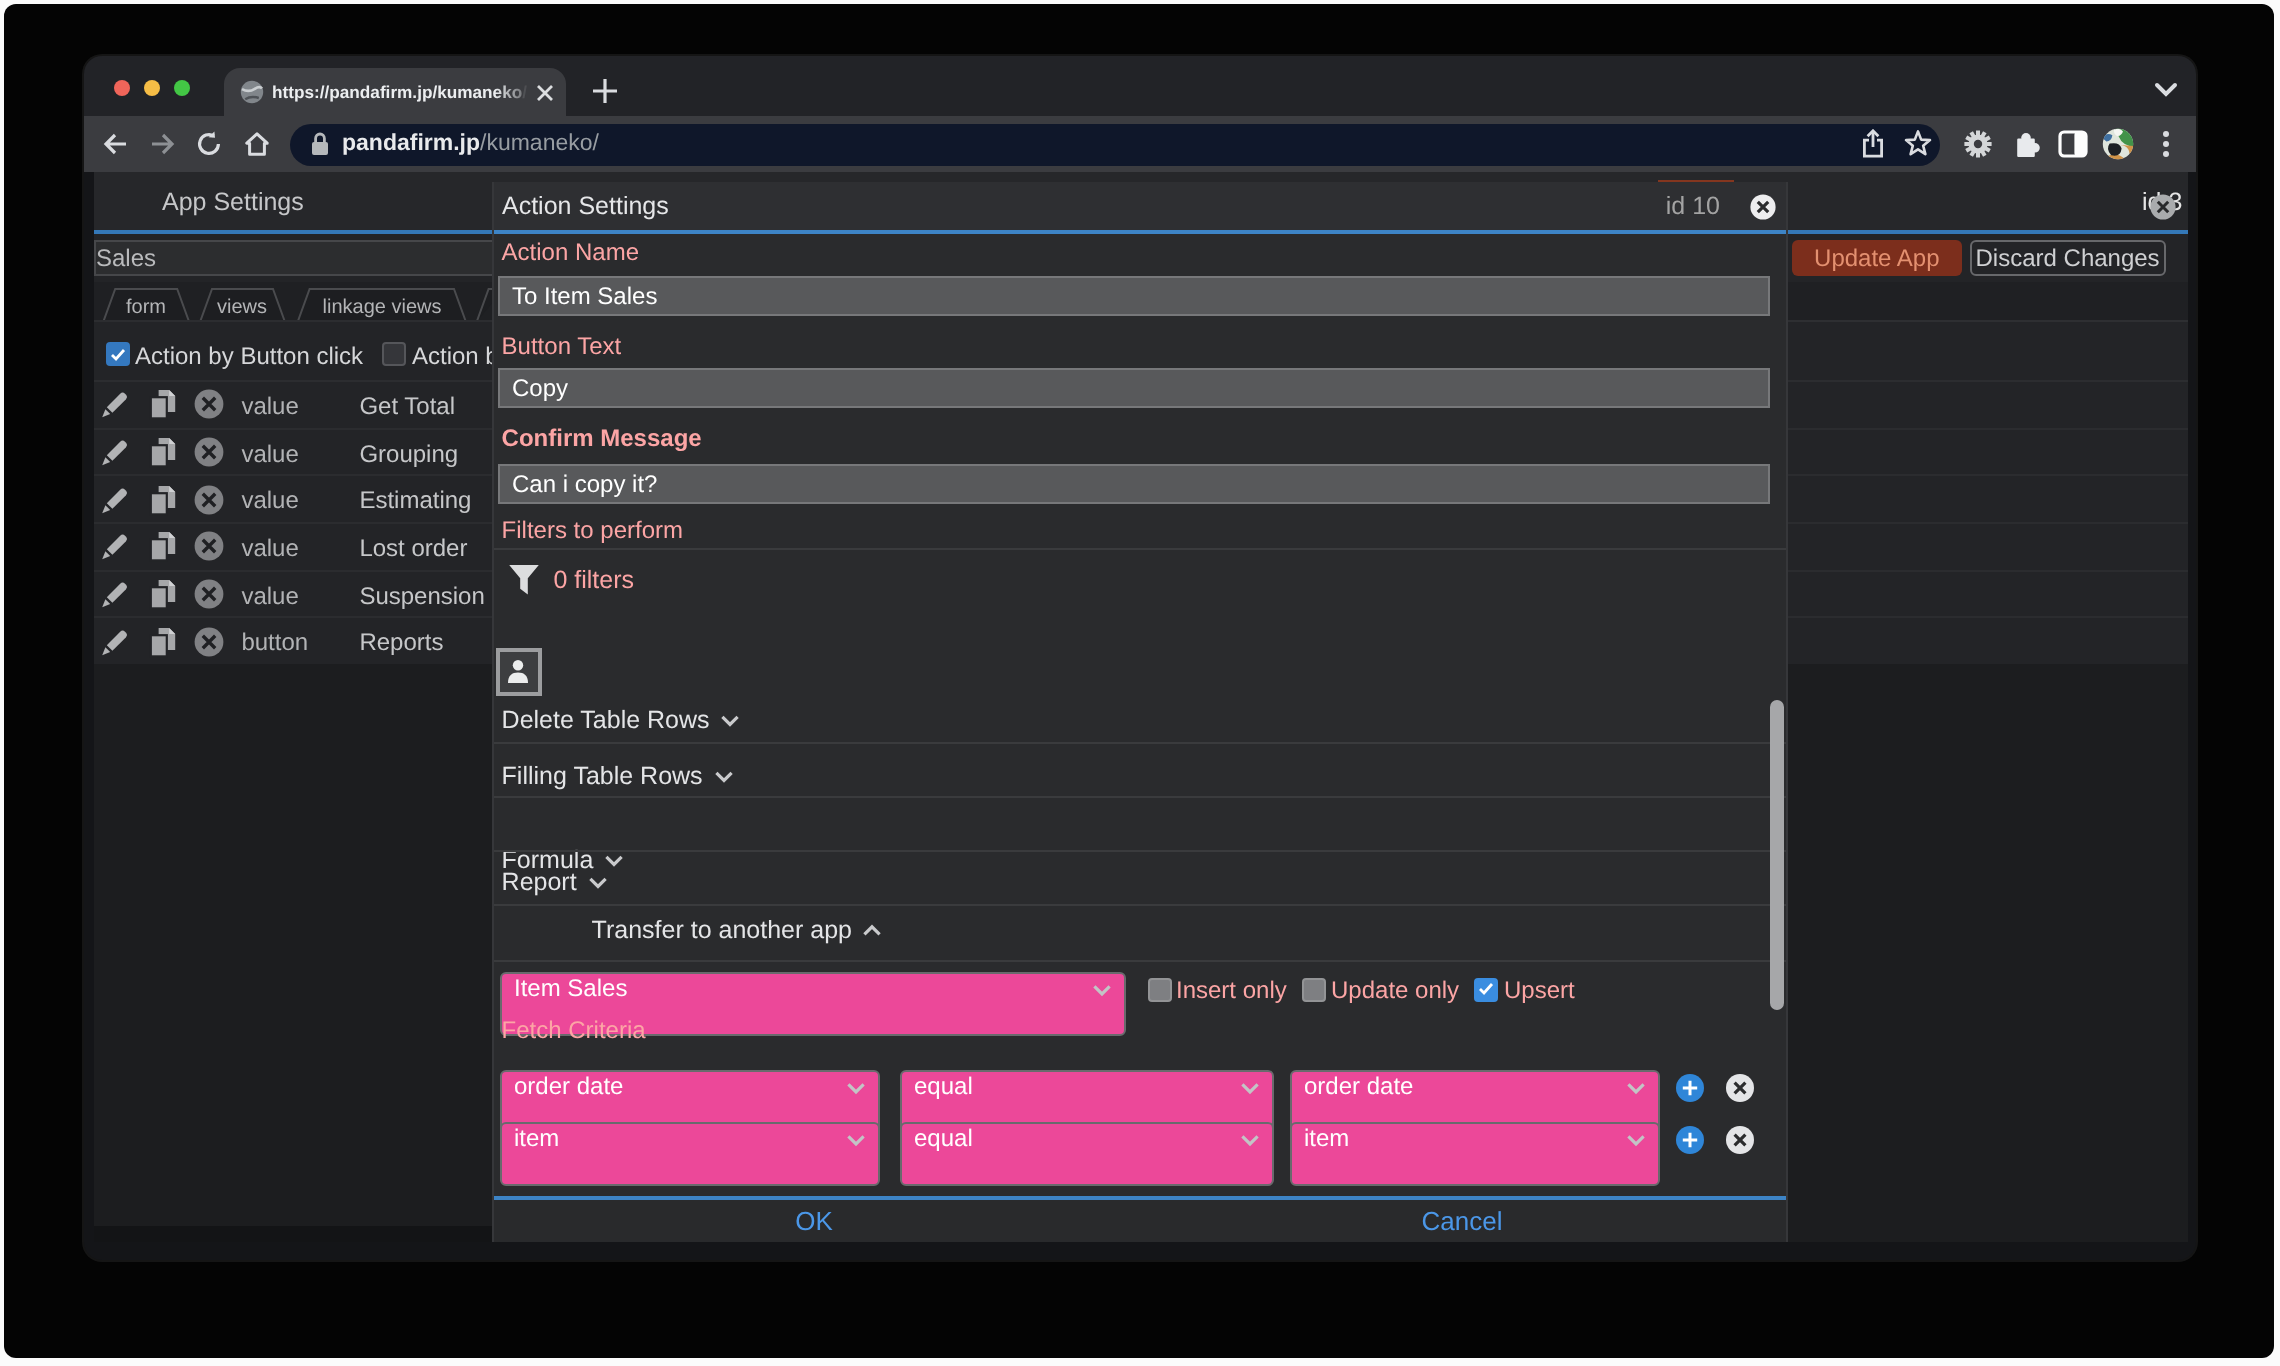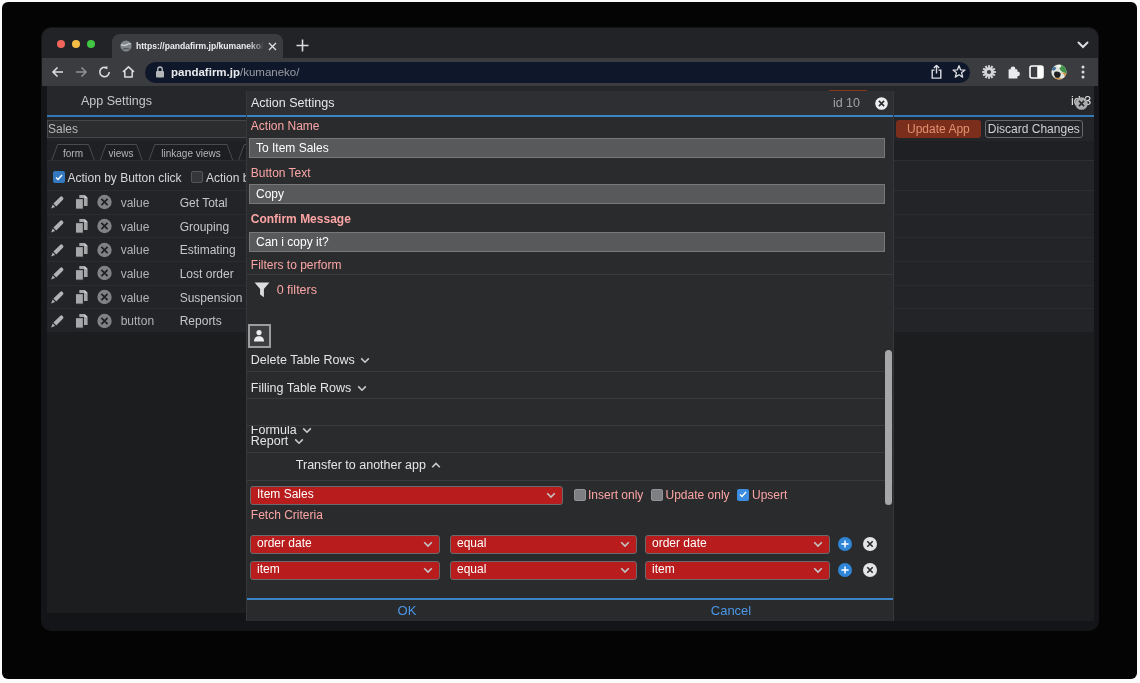--- a/index.html
+++ b/index.html
@@ -31,21 +31,21 @@
   .rn { position:absolute; left:132.7px; top:0; height:23.7px; line-height:24.5px; font-size:12px; color:#c6c7c9; }
   .t12 { font-size:12px; color:#c6c7c9;margin-left:27px; }
   
   #modal { position:absolute; left:200px; top:5px; width:646px; height:531px; background:#2a2b2d; box-shadow:-1px 0 0 #36373a, 1px 0 0 #36373a, 0 1px 0 #36373a; }
   #mtitle { position:absolute; left:0; top:0; width:100%; height:24px; background:#2e2f32; }
   #mblue { position:absolute; left:0; top:24px; width:100%; height:2px; background:#3d84c6; }
   .mlabel { position:absolute; left:3.8px; font-size:12px; color:#fca5a5; white-space:nowrap; }
   .minput { position:absolute; left:2px; width:636px; height:20px; background:#58595b; border:1px solid #77787a; color:#fff; font-size:12px; line-height:18px; padding-left:6px; }
   .msep { position:absolute; left:0; width:100%; height:1px; background:#3a3b3d; }
   .sect { position:absolute; left:3.8px; font-size:12.5px; color:#e4e5e7; white-space:nowrap; }
-  .msel { position:absolute; height:19px; background:#b91c1c; border:1px solid #696a6d; border-radius:3px; color:#fff; font-size:12px; line-height:15px; padding-left:6px; }
+  .msel { position:absolute; height:32px; background:#ec4899; border:1px solid #696a6d; border-radius:3px; color:#fff; font-size:12px; line-height:15px; padding-left:6px; }
   .selchev { position:absolute; right:6px; top:5px; }
   #mfooter { position:absolute; left:0; top:509px; width:100%; height:22px; background:#292a2c; }
   .footbtn { position:absolute; top:509px; width:100px; height:22px; line-height:22px; text-align:center; color:#4b97e8; font-size:13px; }
   .ckbox { position:absolute; width:12px; height:12px; border-radius:2px; }
   .ckon { background:#3a8de0; }
   .ckoff { background:#7e7f82; border:1px solid #939496; }
 </style>
 </head>
 <body>
 <div id="card"></div>

